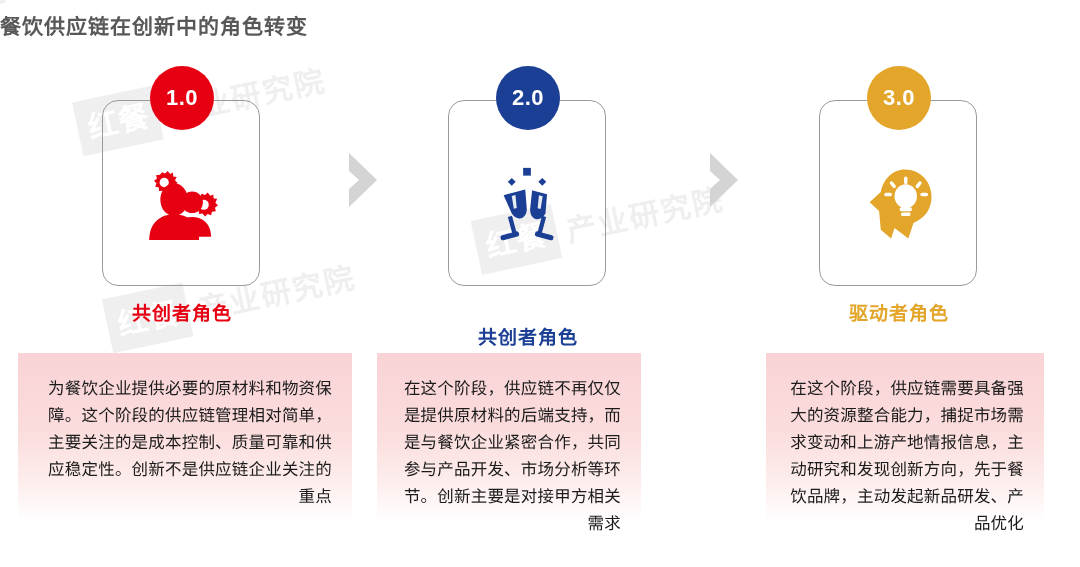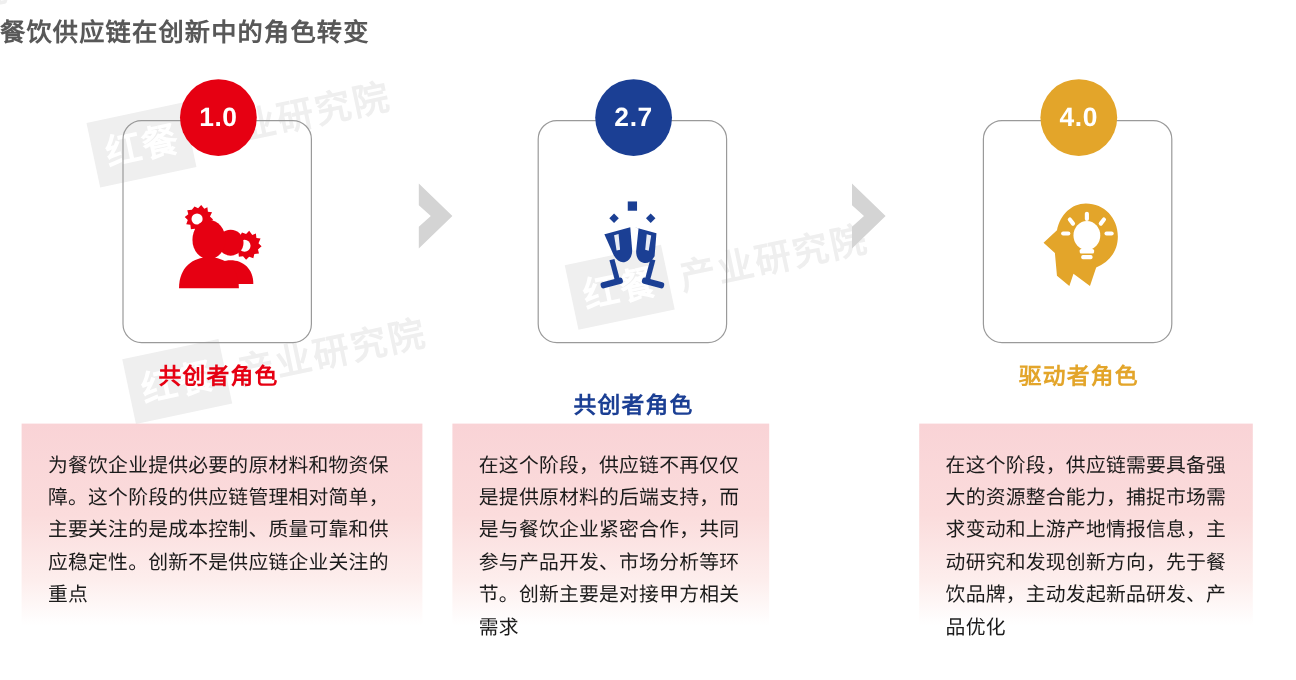--- a/index.html
+++ b/index.html
@@ -153,20 +153,21 @@
     box-sizing: border-box;
     padding: 22px 20px 0 22px;
   }
   .desc-text {
     font-size: 16.5px;
     line-height: 27px;
     color: #1b1b1b;
     letter-spacing: 0.2px;
     font-weight: 400;
     white-space: pre-line;
+    text-align: right;
   }
 </style>
 </head>
 <body>
 
 <div id="watermark-layer">
   <div class="wm-row" style="top:60px;  left:-40px;">
     <span class="wm-unit"><span class="wm-word">产业研究院</span></span>
     
     
@@ -218,21 +219,21 @@
 
         <path d="M13,92 C13,72 26,62 42,62 C58,62 71,72 71,92 Z"></path>
       </svg>
     </div>
     <div class="stage-label" style="color:#E60012;">共创者角色</div>
   </div>
 
   <div class="stage" style="left:421px;">
     <div class="stage-card"></div>
     <div class="stage-badge" style="background:#1B3F94;">
-      <span>2.7</span>
+      <span>2.0</span>
     </div>
     <div class="stage-icon">
       <svg viewBox="0 0 100 100" xmlns="http://www.w3.org/2000/svg" fill="#1B3F94">
 
         <rect x="45.5" y="8" width="9" height="9"></rect>
         <rect x="29" y="21" width="6.5" height="6.5" transform="rotate(45 32.25 24.25)"></rect>
         <rect x="64.5" y="21" width="6.5" height="6.5" transform="rotate(45 67.75 24.25)"></rect>
 
         <path d="M30,36 L52,36 L48,58 C46.5,64 42.5,67 38.5,67 C34.5,67 31,64 29.5,58 L26,36 Z" transform="rotate(-15 39 50)"></path>
 
@@ -249,21 +250,21 @@
         <path d="M34,40 L38.5,40 L36,55 L32.5,55 Z" fill="#ffffff" opacity="0.9" transform="rotate(-15 36 47)"></path>
         <path d="M62,40 L66.5,40 L68,55 L64.5,55 Z" fill="#ffffff" opacity="0.9" transform="rotate(15 64 47)"></path>
       </svg>
     </div>
     <div class="stage-label" style="color:#1B3F94;margin-top:24px;">共创者角色</div>
   </div>
 
   <div class="stage" style="left:792px;">
     <div class="stage-card"></div>
     <div class="stage-badge" style="background:#E3A52A;">
-      <span>4.0</span>
+      <span>3.0</span>
     </div>
     <div class="stage-icon">
       <svg viewBox="0 0 100 100" xmlns="http://www.w3.org/2000/svg" fill="#E3A52A">
 
         <path d="M58,10 C76,10 89,24 89,42 C89,57 80,67 68,72 L62,90 L46,78 L42,90 L30,80 L28,58 L17,48 L30,36 C33,21 44,10 58,10 Z"></path>
 
         <ellipse cx="59" cy="41" rx="13" ry="14" fill="#ffffff"></ellipse>
 
         <rect x="52" y="54" width="14" height="4.5" rx="1.6" fill="#ffffff"></rect>
         <rect x="53.5" y="60" width="11" height="4" rx="1.6" fill="#ffffff"></rect>

